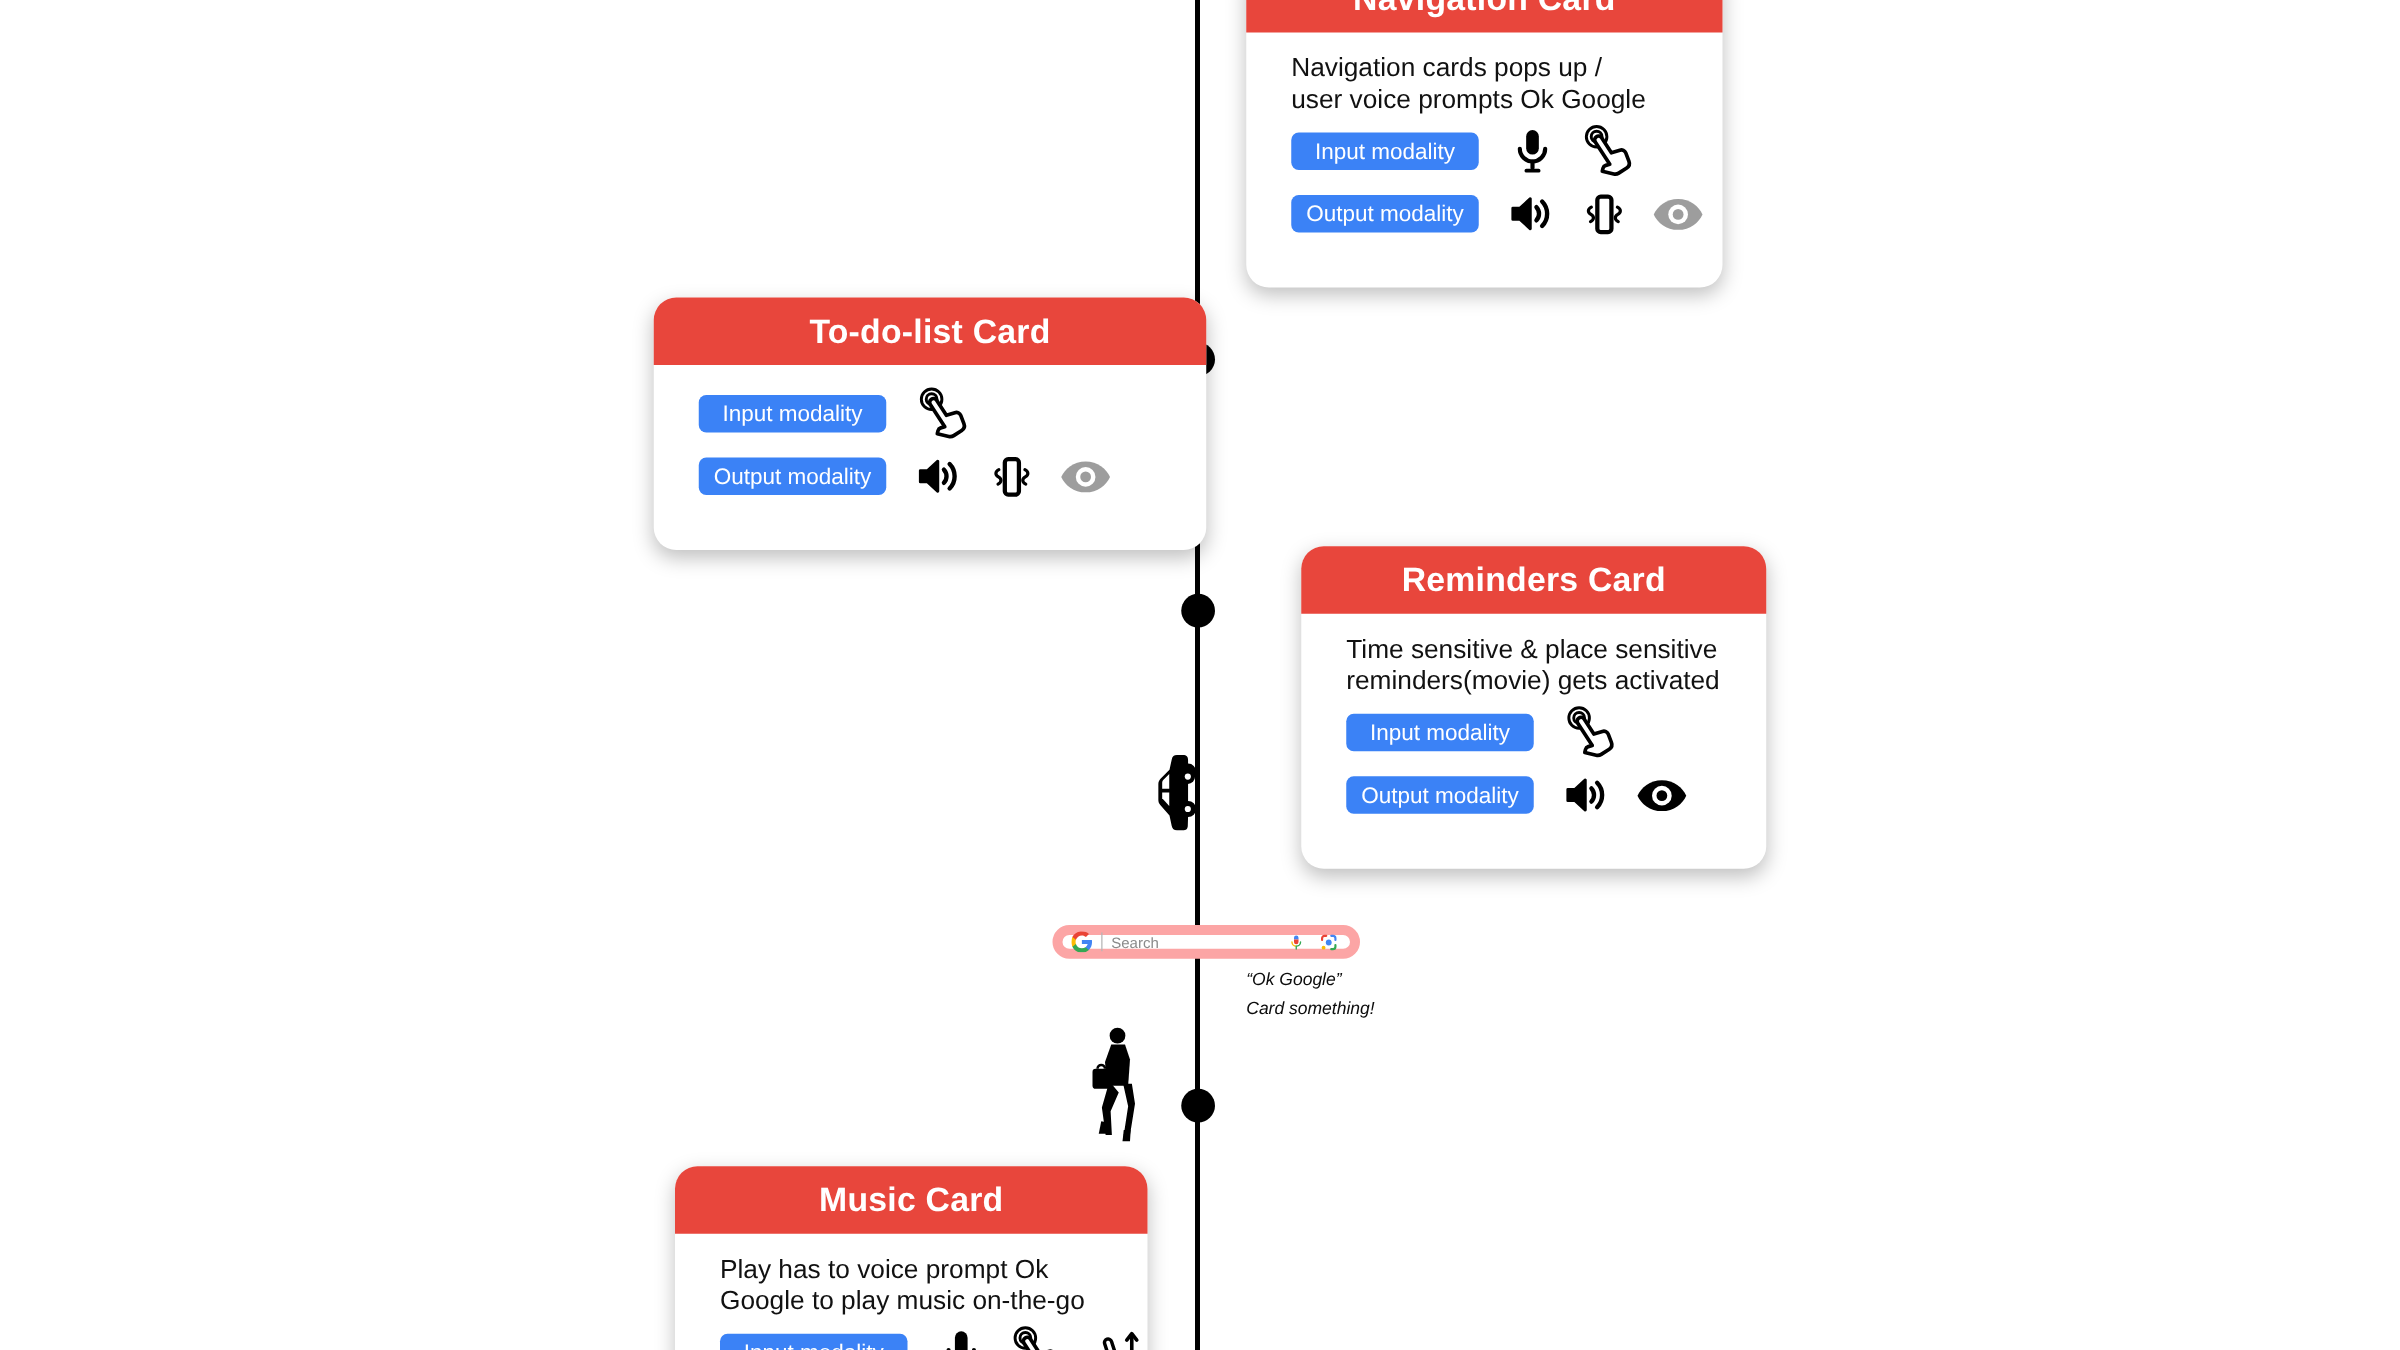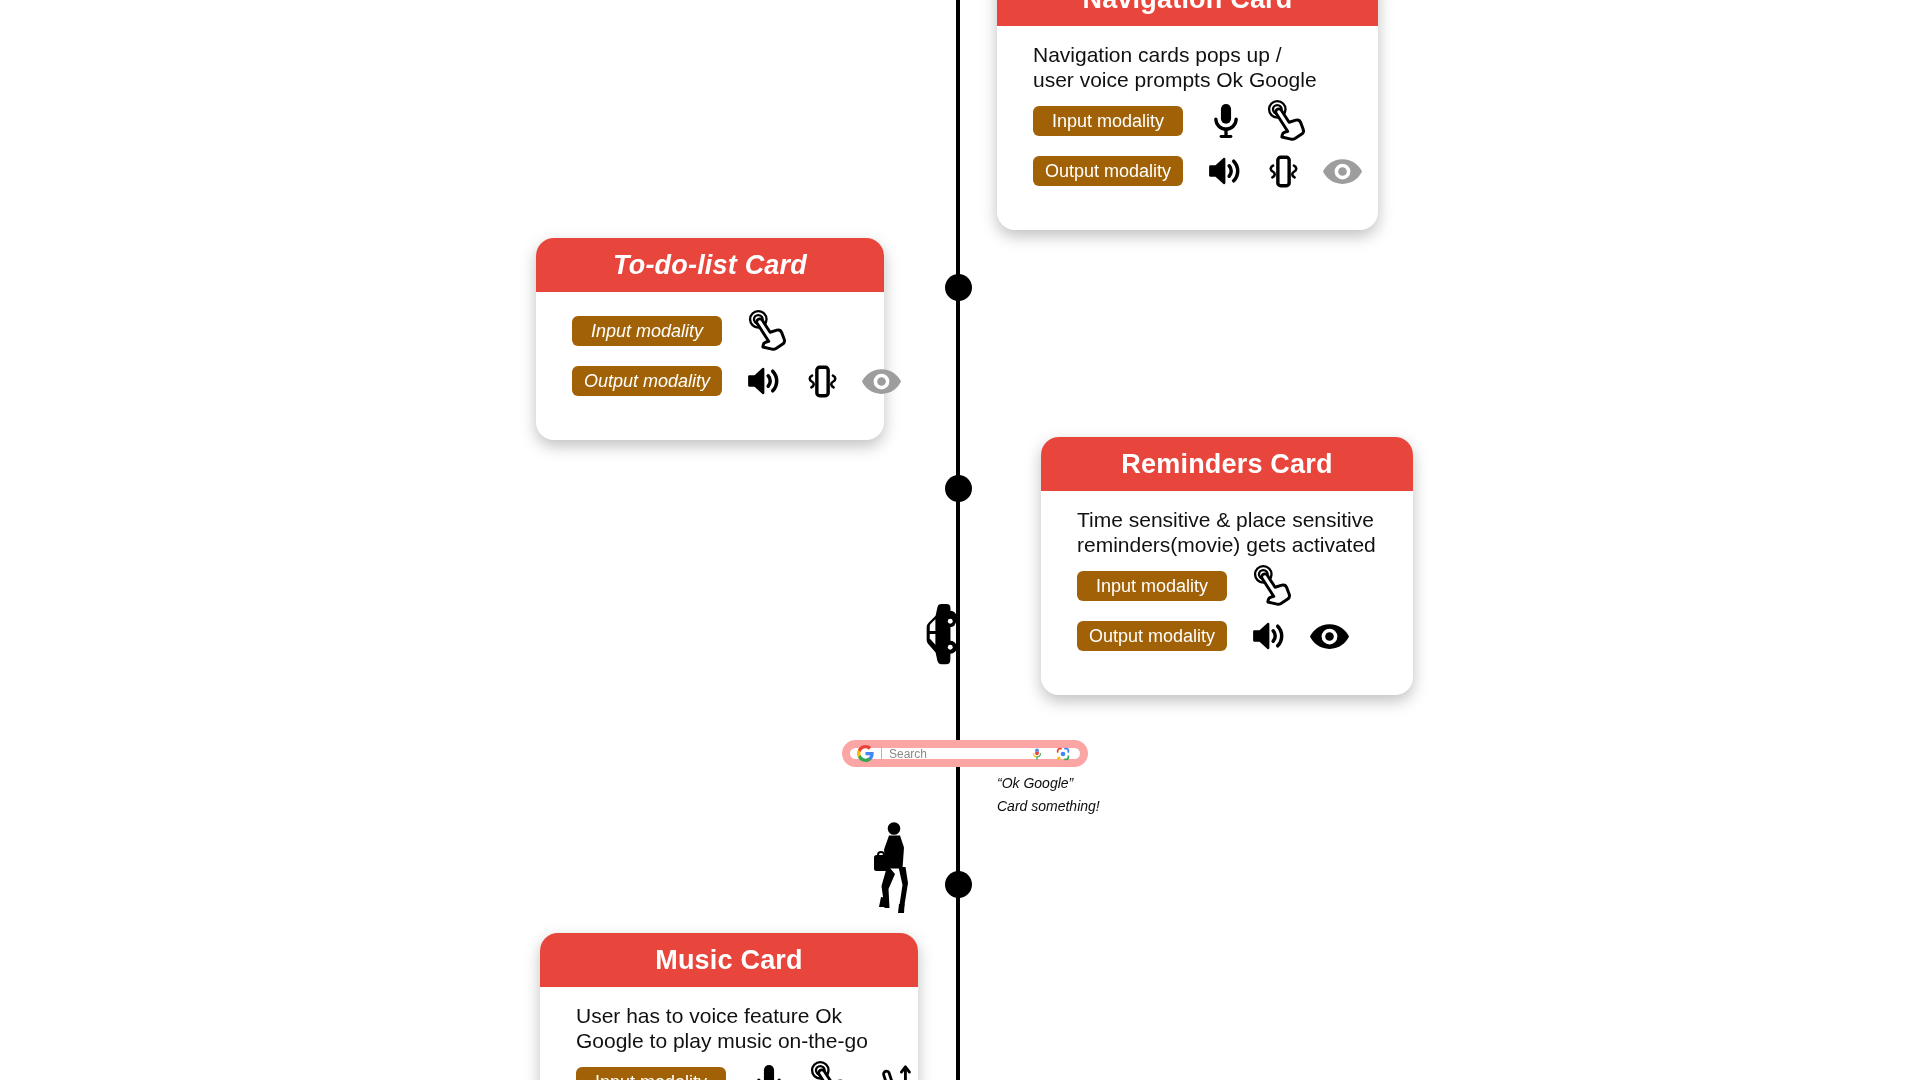--- a/index.html
+++ b/index.html
@@ -11,31 +11,31 @@
   .vline{position:absolute;left:956px;top:0;width:4px;height:1080px;background:#000;z-index:1;}
   .dot{position:absolute;width:27px;height:27px;border-radius:50%;background:#000;z-index:2;}
   #dot-1{left:945px;top:274px;}
   #dot-2{left:945px;top:475px;}
   #dot-3{left:945px;top:871px;}
 
   
   .card{position:absolute;background:#fff;border-radius:18px;z-index:3;
         box-shadow:0 6px 16px rgba(0,0,0,.25);}
   #card-navigation{left:997px;top:-28px;width:381px;}
-  #card-todo{left:536px;top:238px;width:348px;font-style:italic;}
+  #card-todo{left:523px;top:238px;width:442px;}
   #card-reminders{left:1005px;top:437px;width:372px;margin-left:36px;}
   #card-music{left:540px;top:933px;width:378px;height:260px;}
   .card-header{height:54px;background:#E8463C;border-radius:18px 18px 0 0;
                display:flex;align-items:center;justify-content:center;}
   .card-title{margin:0;color:#fff;font-size:27px;font-weight:bold;letter-spacing:.2px;}
   .card-body{padding:16px 28px 36px 36px;}
   .desc{margin:0 0 6px 0;font-size:21px;line-height:25px;color:#111;}
   .row{display:flex;align-items:center;gap:22px;height:46px;}
   .row + .row{margin-top:4px;}
-  .pill{display:inline-block;width:150px;height:30px;line-height:30px;background:#a16207;color:#fff;
+  .pill{display:inline-block;width:150px;height:30px;line-height:30px;background:#3b82f6;color:#fff;
         text-align:center;font-size:18px;border-radius:6px;flex:0 0 auto;}
   .icons{display:flex;align-items:center;gap:16px;color:#000;}
 
   
   svg.icon{display:block;width:40px;height:40px;color:#000;}
   svg.mic-icon{width:42px;height:42px;}
   svg.tap-icon{width:47px;height:47px;}
   svg.speaker-icon{width:42px;height:42px;}
   svg.vibrate-icon{width:41px;height:41px;}
   svg.eye-gray-icon,svg.eye-black-icon{width:45px;height:45px;}
@@ -260,21 +260,21 @@
           </span>
       </div>
     </div>
   </article>
 
   <article class="card" id="card-music">
     <header class="card-header">
       <h2 class="card-title">Music Card</h2>
     </header>
     <div class="card-body">
-      <p class="desc"><span>User has to voice feature Ok</span><br><span>Google to play music on-the-go</span></p>
+      <p class="desc"><span>Play has to voice prompt Ok</span><br><span>Google to play music on-the-go</span></p>
       <div class="row">
         <span class="pill">Input modality</span>
         <span class="icons">
             <svg class="icon mic-icon" viewBox="0 0 24 24">
               <use href="#mic-icon" xlink:href="#mic-icon"></use>
             </svg>
             <svg class="icon tap-icon" viewBox="0 0 24 24">
               <use href="#tap-icon" xlink:href="#tap-icon"></use>
             </svg>
             <svg class="icon swipe-up-icon" viewBox="0 0 24 24">

